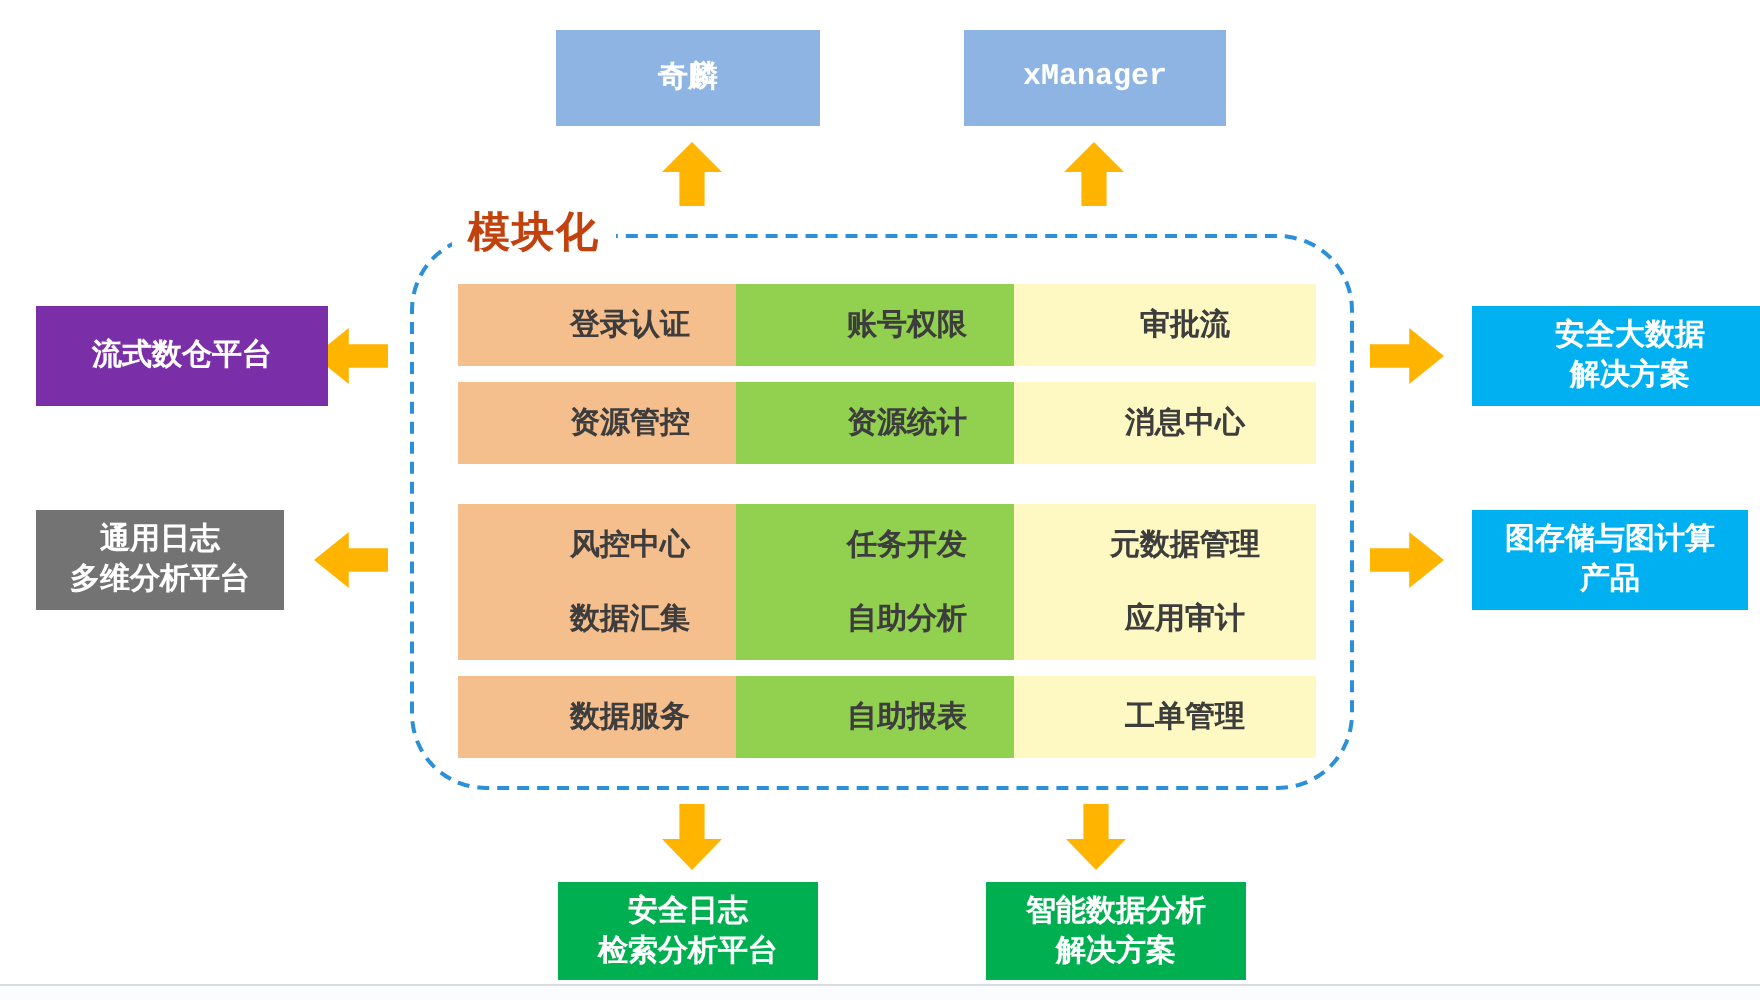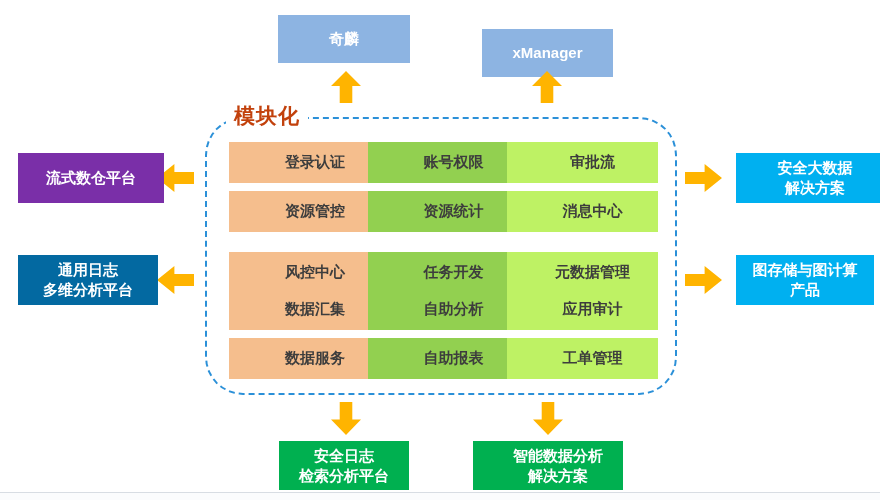--- a/index.html
+++ b/index.html
@@ -16,39 +16,39 @@
     position:absolute;left:226px;top:101px;z-index:2;background:#ffffff;
     padding:1px 8px 3px 8px;font-size:21px;font-weight:700;color:#c2410c;letter-spacing:1px;
   }
   
   .cell{
     position:absolute;display:flex;align-items:center;justify-content:center;
     font-size:15px;font-weight:600;color:#3d3d3d;text-align:center;z-index:1;padding-left:20px;
   }
   .c0{left:229px;width:132px;background:#f5be8d;}
   .c1{left:368px;width:131px;background:#92d050;}
-  .c2{left:507px;width:131px;background:#bef264;}
+  .c2{left:507px;width:131px;background:#fef9c3;}
   .r0{top:142px;height:41px;}
   .r1{top:191px;height:41px;}
   .r2{top:252px;height:41px;}
   .r3{top:289px;height:41px;}
   .r4{top:338px;height:41px;}
   
   .box{
     position:absolute;display:flex;flex-direction:column;align-items:center;justify-content:center;
     text-align:center;color:#ffffff;font-size:15px;font-weight:600;line-height:1.32;
   }
   #top-box-0{left:278px;top:15px;width:132px;height:48px;background:#8db4e2;}
-  #top-box-1{left:482px;top:29px;width:131px;height:48px;background:#8db4e2;}
+  #top-box-1{left:482px;top:15px;width:131px;height:48px;background:#8db4e2;font-family:Liberation Mono, monospace;}
   #left-box-0{left:18px;top:153px;width:146px;height:50px;background:#7a2fa8;}
-  #left-box-1{left:18px;top:255px;width:140px;height:50px;background:#0369a1;}
+  #left-box-1{left:18px;top:255px;width:124px;height:50px;background:#737373;}
   #right-box-0{left:736px;top:153px;width:158px;height:50px;background:#00b0f0;}
   #right-box-1{left:736px;top:255px;width:138px;height:50px;background:#00b0f0;}
   #bottom-box-0{left:279px;top:441px;width:130px;height:49px;background:#00b050;}
-  #bottom-box-1{left:473px;top:441px;width:130px;height:49px;background:#00b050;padding-left:20px;}
+  #bottom-box-1{left:493px;top:441px;width:130px;height:49px;background:#00b050;}
   
   .arrow{position:absolute;background:#ffb400;}
   .arrow-up{clip-path:polygon(50% 0,100% 47%,71% 47%,71% 100%,29% 100%,29% 47%,0 47%);}
   .arrow-down{clip-path:polygon(50% 100%,100% 53%,71% 53%,71% 0,29% 0,29% 53%,0 53%);}
   .arrow-left{clip-path:polygon(0 50%,47% 0,47% 29%,100% 29%,100% 71%,47% 71%,47% 100%);}
   .arrow-right{clip-path:polygon(100% 50%,53% 0,53% 29%,0 29%,0 71%,53% 71%,53% 100%);}
   #arrow-top-0{left:331px;top:71px;width:30px;height:32px;}
   #arrow-top-1{left:532px;top:71px;width:30px;height:32px;}
   #arrow-left-0{left:157px;top:164px;width:37px;height:28px;}
   #arrow-left-1{left:157px;top:266px;width:37px;height:28px;}

